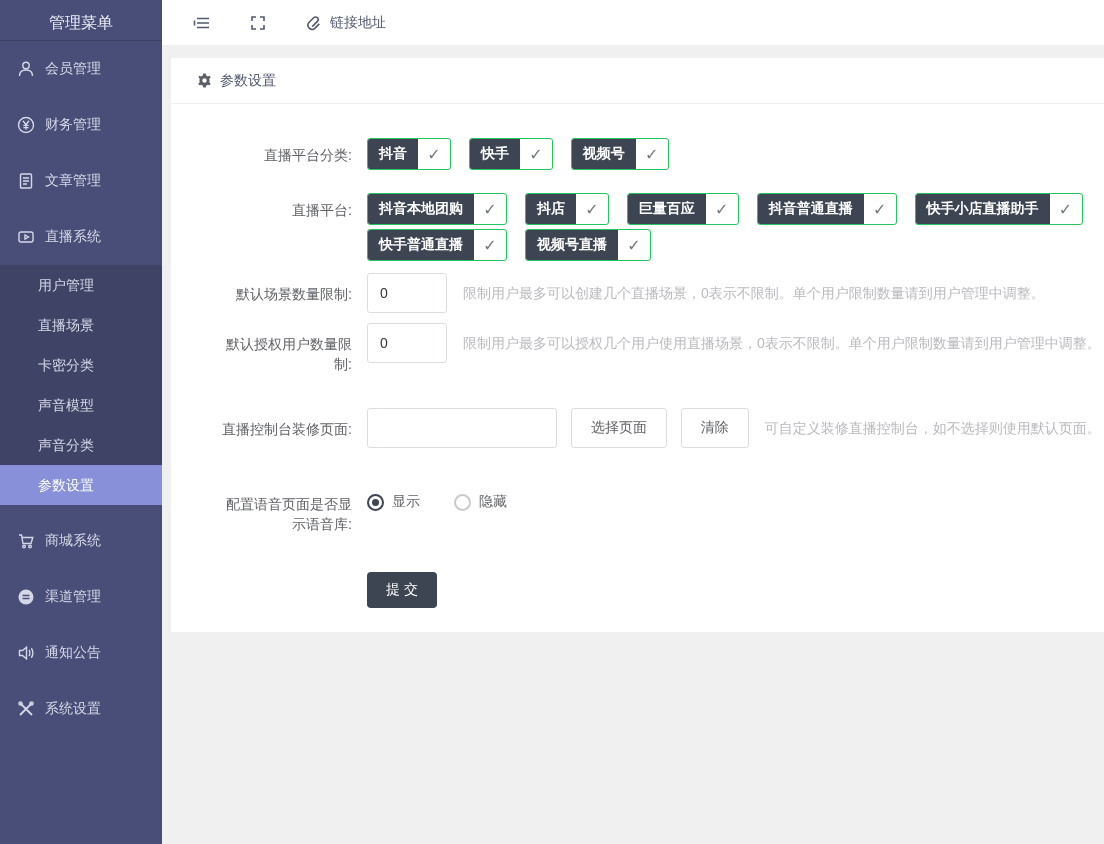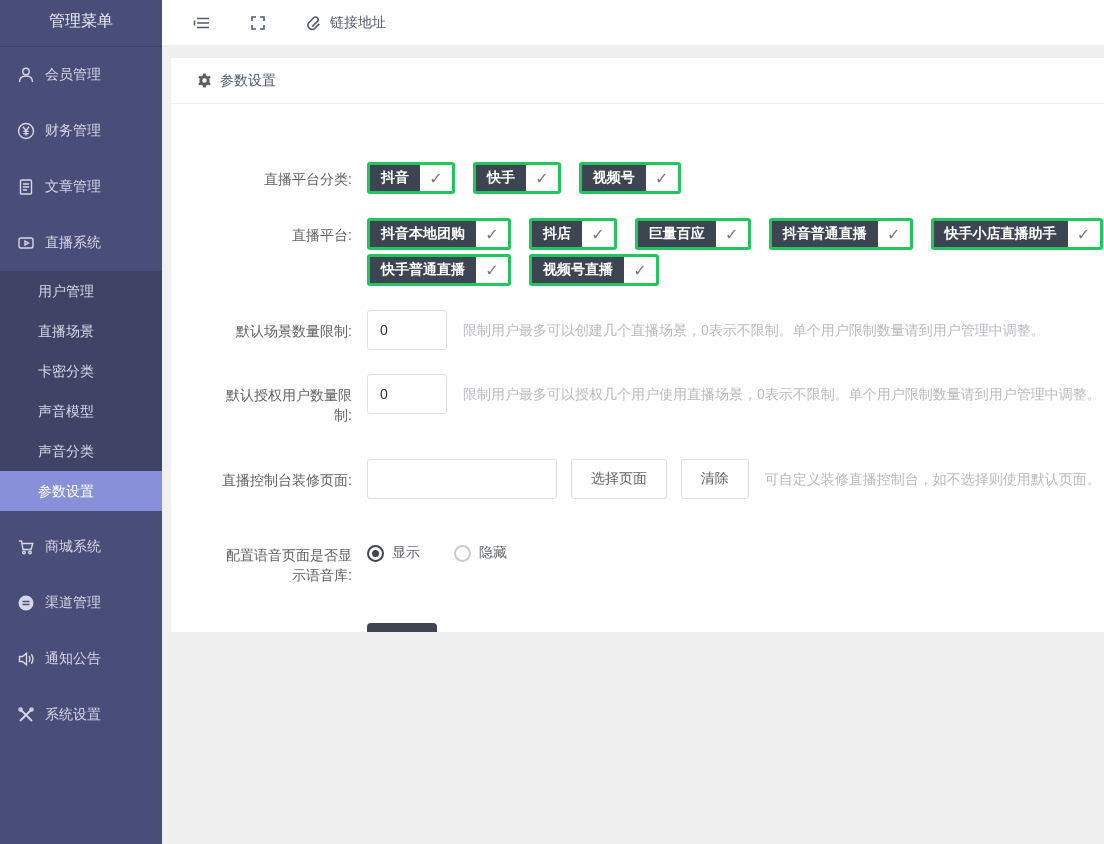--- a/index.html
+++ b/index.html
@@ -2,22 +2,22 @@
 <html><head>
 <meta charset="utf-8">
 <style>
   * { box-sizing: border-box; margin: 0; padding: 0; }
   html,body { width:1104px; height:844px; overflow:hidden; }
   body { font-family:"Liberation Sans","DejaVu Sans",sans-serif; background:#f0f0f1; font-size:14px; }
   .app { display:flex; width:1104px; height:844px; }
 
   
   .sidebar { width:162px; flex-shrink:0; background:#484e78; color:#d5d7e6; overflow:hidden; }
-  .sidebar-title { height:47px; line-height:45px; text-align:center; color:#ecedf5; font-size:16px;
-                   border-bottom:1px solid rgba(0,0,0,.18);font-family:Liberation Mono, monospace; }
+  .sidebar-title { height:41px; line-height:45px; text-align:center; color:#ecedf5; font-size:16px;
+                   border-bottom:1px solid rgba(0,0,0,.18); }
   .menu-item { height:56px; display:flex; align-items:center; padding-left:17px; cursor:pointer; }
   .menu-item .mi-icon { width:18px; height:18px; margin-right:10px; display:inline-flex; align-items:center; justify-content:center; }
   .menu-item .mi-icon svg { width:18px; height:18px; stroke:#d5d7e6; fill:none; stroke-width:1.4; }
   .submenu { background:#3f4466; }
   .submenu-item { height:40px; line-height:40px; padding-left:38px; cursor:pointer; color:#d5d7e6; }
   .submenu-item.active { background:#8790d8; color:#fff; }
   .bottom-group { padding-top:8px; }
 
   
   .main { flex:1; display:flex; flex-direction:column; background:#f0f0f1; min-width:0; }
@@ -29,26 +29,26 @@
   .tb-link { display:flex; align-items:center; gap:7px; color:#515a6e; cursor:pointer; }
   .gap { height:13px; flex-shrink:0; }
 
   .card { margin-left:9px; background:#fff; height:574px; flex-shrink:0; overflow:hidden; }
   .card-header { height:46px; display:flex; align-items:center; gap:8px; padding-left:26px;
                  border-bottom:1px solid #efefef; color:#515a6e; }
   .card-header svg { width:15px; height:15px; fill:#5a5e66; }
 
   
   .form { padding-top:34px; }
-  .row { display:flex; margin-left:50px;margin-top:24px; }
+  .row { display:flex; margin-left:50px; }
   .row-label { width:131px; flex-shrink:0; text-align:right; color:#606266; line-height:20px;
                word-break:break-all; }
   .row-content { margin-left:15px; flex:1; min-width:0; white-space:nowrap; }
 
-  .tag { display:inline-flex; height:32px; border:3px solid #22c55e; border-radius:3px; overflow:hidden;
+  .tag { display:inline-flex; height:32px; border:1px solid #22c55e; border-radius:3px; overflow:hidden;
          margin-right:14px; vertical-align:top; cursor:pointer; background:#fff; }
   .tag-label { background:#3d4452; color:#fff; padding:0 11px; display:flex; align-items:center; font-weight:700; }
   .tag-check { width:32px; display:flex; align-items:center; justify-content:center; color:#73777d; font-size:16px; }
   .tag-line2 { margin-top:4px; }
 
   .txt-input { height:40px; border:1px solid #dcdee2; border-radius:3px; padding:0 12px; font-size:14px;
                color:#333; font-family:inherit; outline:none; vertical-align:top; background:#fff; }
   .w-num { width:80px; }
   .w-page { width:190px; }
   .hint { color:#b9babf; margin-left:12px; line-height:40px; display:inline-block; vertical-align:top; }

